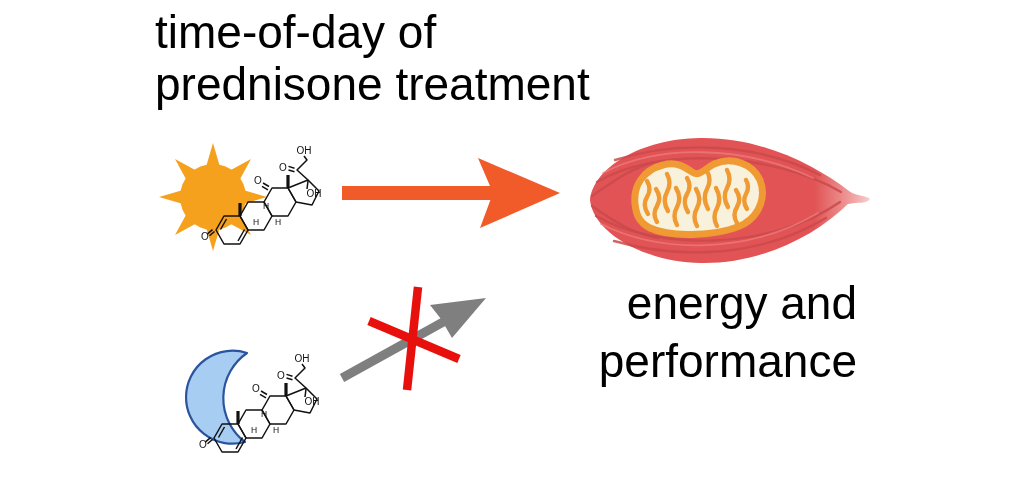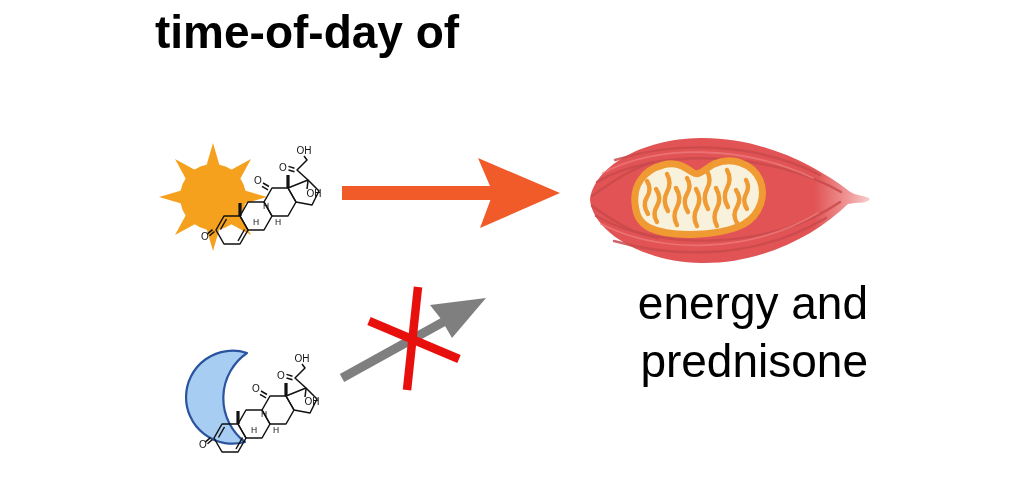--- a/index.html
+++ b/index.html
@@ -23,48 +23,48 @@
     position:relative;
     width:1024px;height:481px;
     background:var(--bg);
     overflow:hidden;
     font-family:"Liberation Sans", sans-serif;
   }
   .title{
     position:absolute;left:155px;top:6px;
     font-size:46px;line-height:52px;color:var(--text);
     white-space:nowrap;
-    font-weight:bold;
   }
   .outcome{
-    position:absolute;right:156px;top:274px;
+    position:absolute;right:167px;top:274px;
     font-size:46px;line-height:58px;color:var(--text);
     text-align:right;white-space:nowrap;
   }
   svg{position:absolute;left:0;top:0;}
   .bond{stroke:var(--ink);stroke-width:1.5;fill:none;stroke-linejoin:round;}
   .bold-bond{stroke:var(--ink);stroke-width:3.2;fill:none;}
   .atom{font-family:"Liberation Sans",sans-serif;font-size:10px;fill:var(--ink);}
   .atom-h{font-family:"Liberation Sans",sans-serif;font-size:8.5px;fill:var(--ink);}
   .stri{stroke:var(--muscle-dark);stroke-width:2.4;fill:none;opacity:.85;stroke-linecap:round;}
   .stri-l{stroke:var(--muscle-light);stroke-width:1.8;fill:none;opacity:.7;stroke-linecap:round;}
   .crista{stroke:var(--mito-orange);stroke-width:4.4;fill:none;stroke-linecap:round;}
 </style>
 </head>
 <body>
 
 <div class="canvas">
 
   <div class="title">
     <div>time-of-day of</div>
+    <div>prednisone treatment</div>
   </div>
 
   <div class="outcome">
     <div>energy and</div>
-    <div>prednisone</div>
+    <div>performance</div>
   </div>
 
   <svg width="1024" height="481" viewBox="0 0 1024 481">
     <defs>
       <linearGradient id="muscleGrad" x1="0" y1="0" x2="1" y2="0">
         <stop offset="0" stop-color="#E15354"></stop>
         <stop offset="0.80" stop-color="#E15354"></stop>
         <stop offset="0.92" stop-color="#EE9695"></stop>
         <stop offset="1" stop-color="#F8CECE"></stop>
       </linearGradient>

